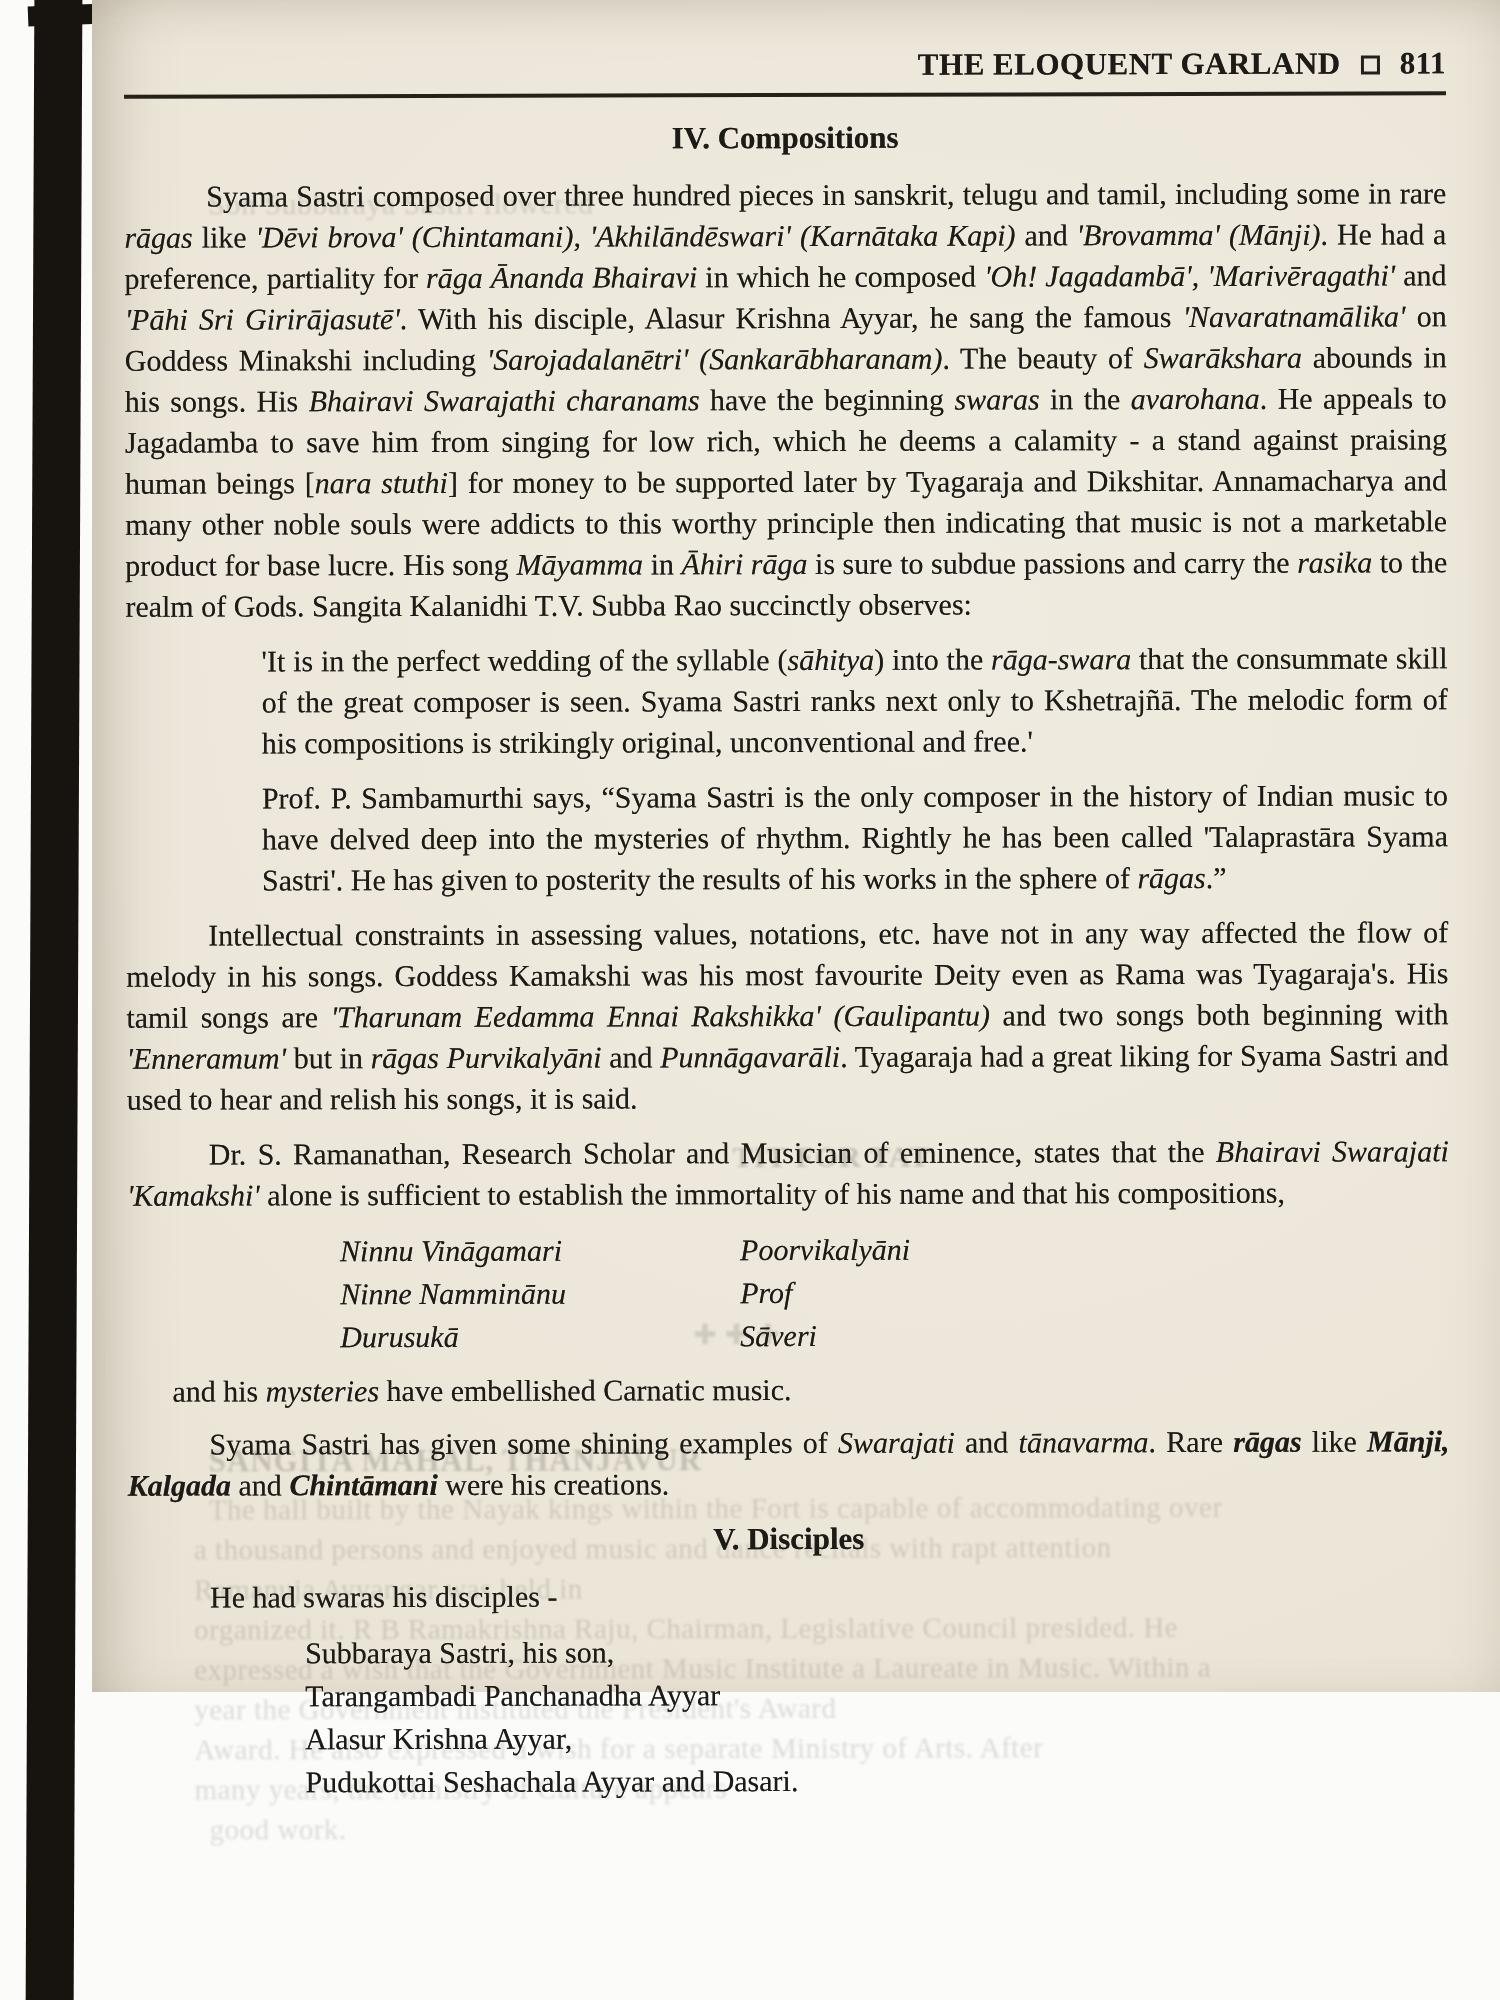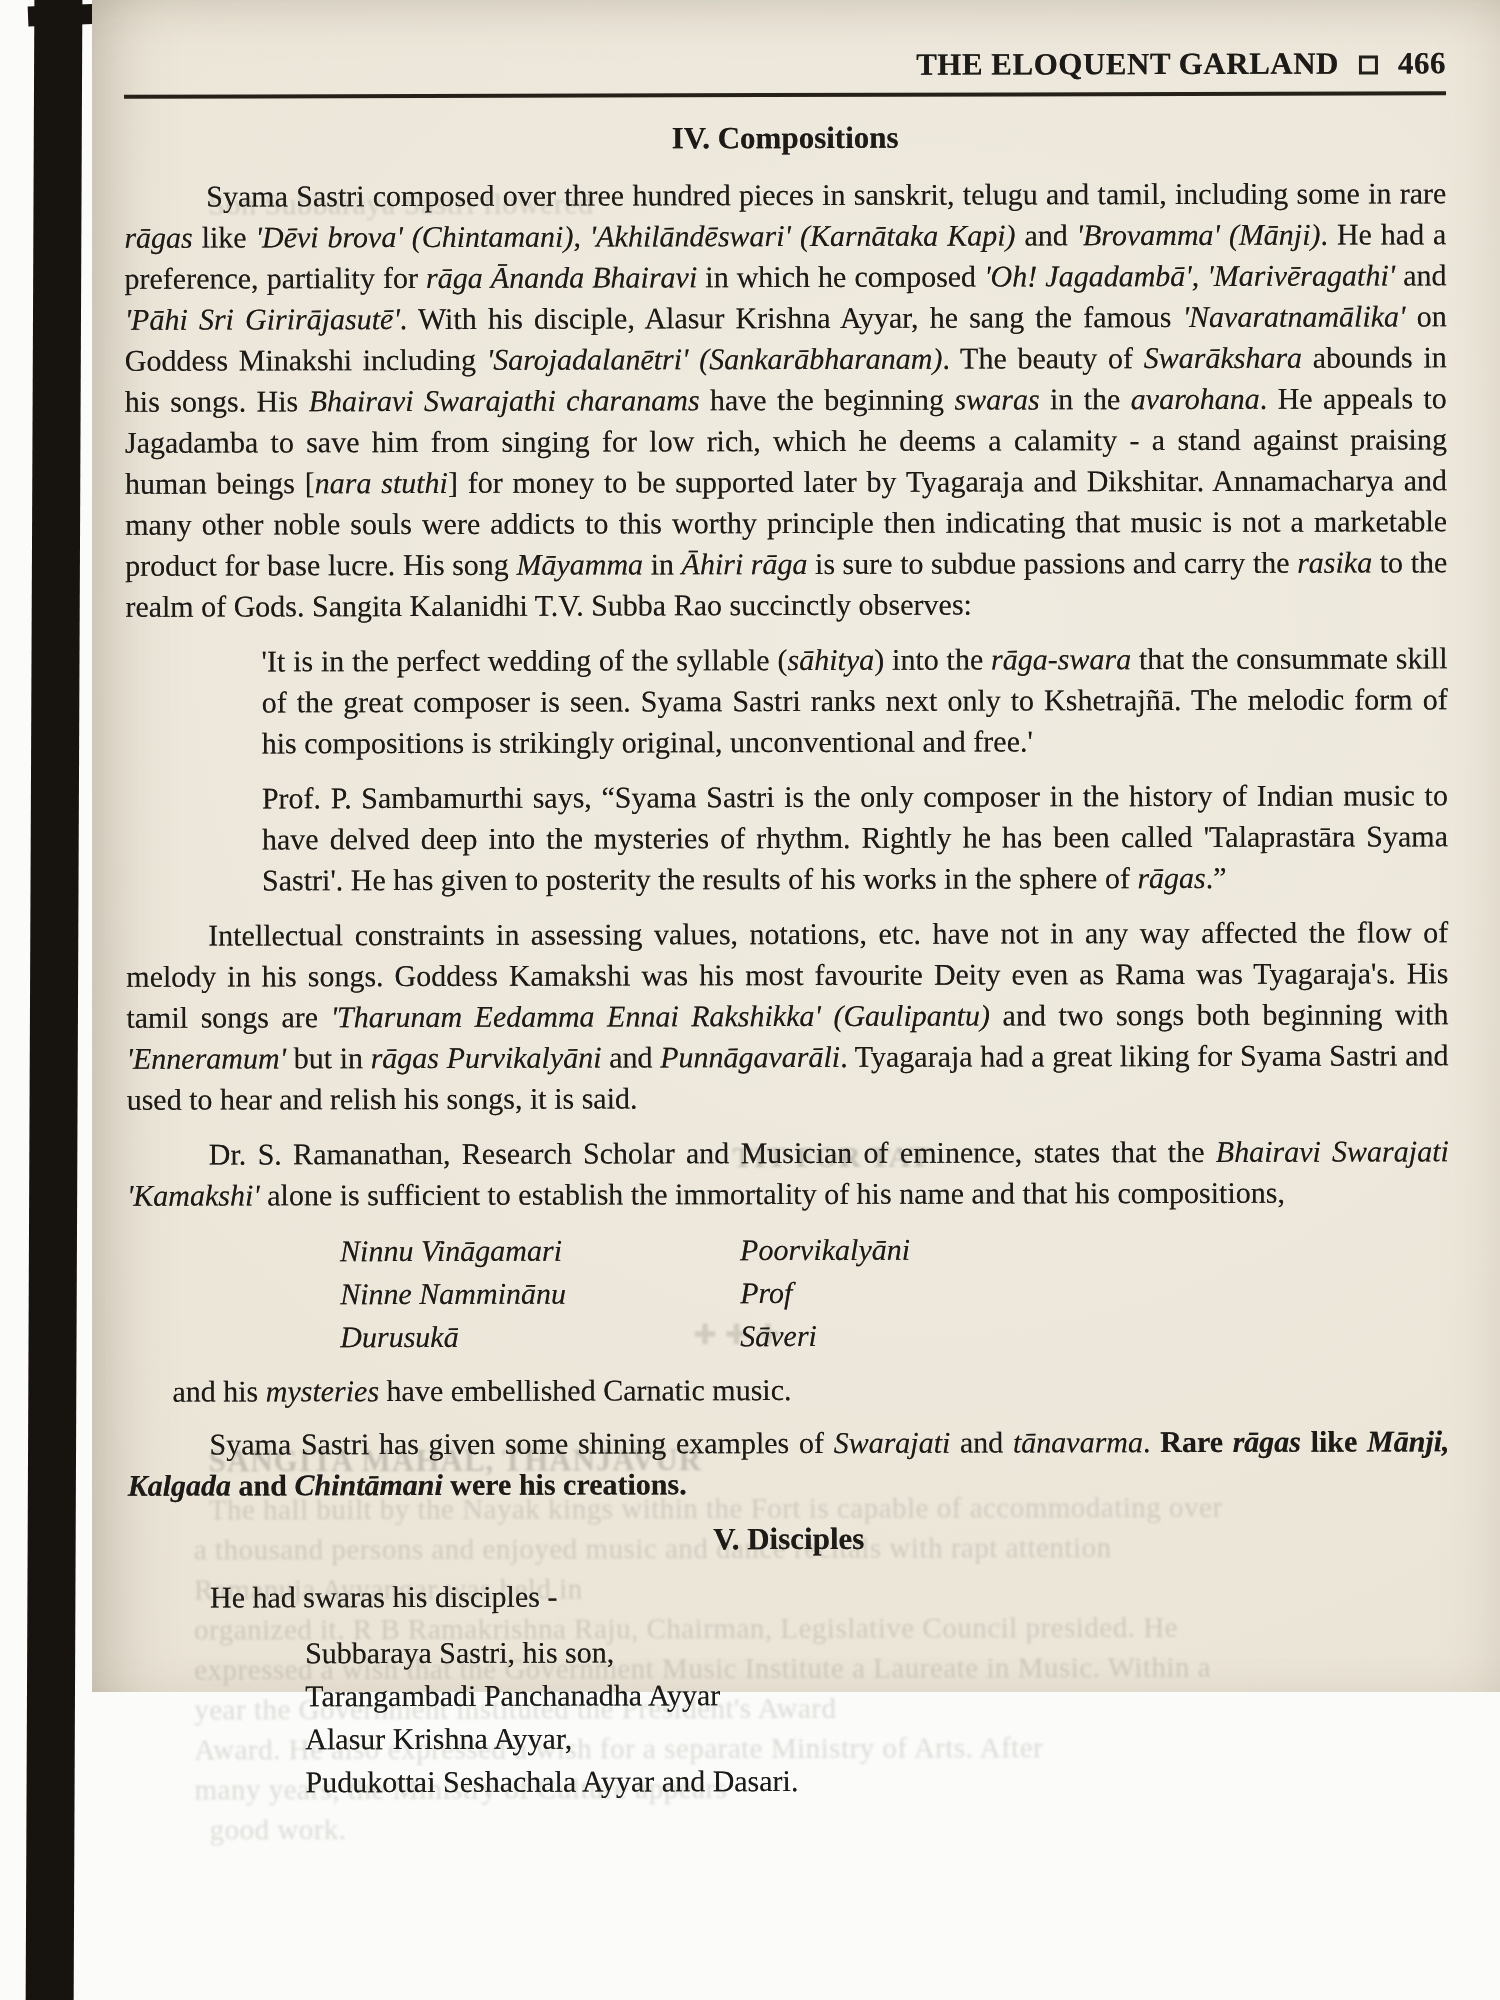--- a/index.html
+++ b/index.html
@@ -48,21 +48,21 @@
   .indent { text-indent:82px; }
   .closing { text-indent:45px; margin-bottom:12px; }
 
   .columns { margin:4px 0 12px 213px; font-style:italic; }
   .col-row { display:flex; line-height:43px; }
   .col-cell.c1 { width:400px; }
 
   .plainlist { margin-left:177px; line-height:43px; }
 
   .seg-i  { font-style:italic; }
-  .seg-b  { font-weight:bold; }
+  .seg-b  { font-weight:normal; }
   .seg-bi { font-weight:bold; font-style:italic; }
 </style>
 </head>
 <body>
 
 <div class="scan">
   <div class="edge-strip"></div>
   <div class="edge-top"></div>
 
   <div class="paper">
@@ -81,21 +81,21 @@
           <div class="ghost" style="left: 100px; top: 1692px; font-size: 29px;">year the Government instituted the President's Award</div>
           <div class="ghost" style="left: 100px; top: 1732px; font-size: 29px;">Award.  He also expressed a wish for a  separate Ministry of Arts.  After</div>
           <div class="ghost" style="left: 100px; top: 1772px; font-size: 29px;">many years, the Ministry of Culture appears</div>
           <div class="ghost" style="left: 115px; top: 1812px; font-size: 29px;">good work.</div>
         </div>
 
       <div class="content">
         <div class="header">
           <span>THE ELOQUENT GARLAND</span>
           <span class="box-icon"></span>
-          <span>466</span>
+          <span>811</span>
         </div>
         <div class="header-rule"></div>
 
         <div>
             <h2 class="sec-heading">IV. Compositions</h2>
             <p class="para indent"><span>Syama Sastri composed over three hundred pieces in sanskrit, telugu and tamil, including some in rare </span><span class="seg-i">rāgas</span><span> like </span><span class="seg-i">'Dēvi brova' (Chintamani), 'Akhilāndēswari' (Karnātaka Kapi)</span><span> and </span><span class="seg-i">'Brovamma' (Mānji)</span><span>. He had a preference, partiality for </span><span class="seg-i">rāga Ānanda Bhairavi</span><span> in which he composed </span><span class="seg-i">'Oh! Jagadambā', 'Marivēragathi'</span><span> and </span><span class="seg-i">'Pāhi Sri Girirājasutē'</span><span>. With his disciple, Alasur Krishna Ayyar, he sang the famous </span><span class="seg-i">'Navaratnamālika'</span><span> on Goddess Minakshi including </span><span class="seg-i">'Sarojadalanētri' (Sankarābharanam)</span><span>. The beauty of </span><span class="seg-i">Swarākshara</span><span> abounds in his songs. His </span><span class="seg-i">Bhairavi Swarajathi charanams</span><span> have the beginning </span><span class="seg-i">swaras</span><span> in the </span><span class="seg-i">avarohana</span><span>. He appeals to Jagadamba to save him from singing for low rich, which he deems a calamity - a stand against praising human beings [</span><span class="seg-i">nara stuthi</span><span>] for money to be supported later by Tyagaraja and Dikshitar. Annamacharya and many other noble souls were addicts to this worthy principle then indicating that music is not a marketable product for base lucre.  His song </span><span class="seg-i">Māyamma</span><span> in </span><span class="seg-i">Āhiri rāga</span><span> is sure to subdue passions and carry the </span><span class="seg-i">rasika</span><span>  to the realm of Gods.  Sangita Kalanidhi T.V. Subba Rao succinctly observes:</span></p>
             <p class="quote"><span>'It is in the perfect wedding of the syllable (</span><span class="seg-i">sāhitya</span><span>) into the </span><span class="seg-i">rāga-swara</span><span> that the consummate skill of the great composer is seen. Syama Sastri ranks next only to Kshetrajñā. The melodic form of his compositions is strikingly original, unconventional and free.'</span></p>
             <p class="quote"><span>Prof. P. Sambamurthi says, “Syama Sastri is the only composer in the history of Indian music to have delved deep into the mysteries of rhythm. Rightly he has been called 'Talaprastāra Syama Sastri'. He has given to posterity the results of his works in the sphere of </span><span class="seg-i">rāgas</span><span>.”</span></p>
             <p class="para indent"><span>Intellectual constraints in assessing values, notations, etc. have not in any way affected the flow of melody in his songs. Goddess Kamakshi was his most favourite Deity even as Rama was Tyagaraja's. His tamil songs are </span><span class="seg-i">'Tharunam Eedamma Ennai Rakshikka' (Gaulipantu)</span><span> and two songs both beginning with </span><span class="seg-i">'Enneramum'</span><span> but in </span><span class="seg-i">rāgas Purvikalyāni</span><span> and </span><span class="seg-i">Punnāgavarāli</span><span>. Tyagaraja had a great liking for Syama Sastri and used to hear and relish his songs, it is said.</span></p>
             <p class="para indent"><span>Dr. S. Ramanathan, Research Scholar and Musician of eminence, states that the </span><span class="seg-i">Bhairavi Swarajati 'Kamakshi'</span><span> alone is sufficient to establish the immortality of his name and that his compositions,</span></p>

